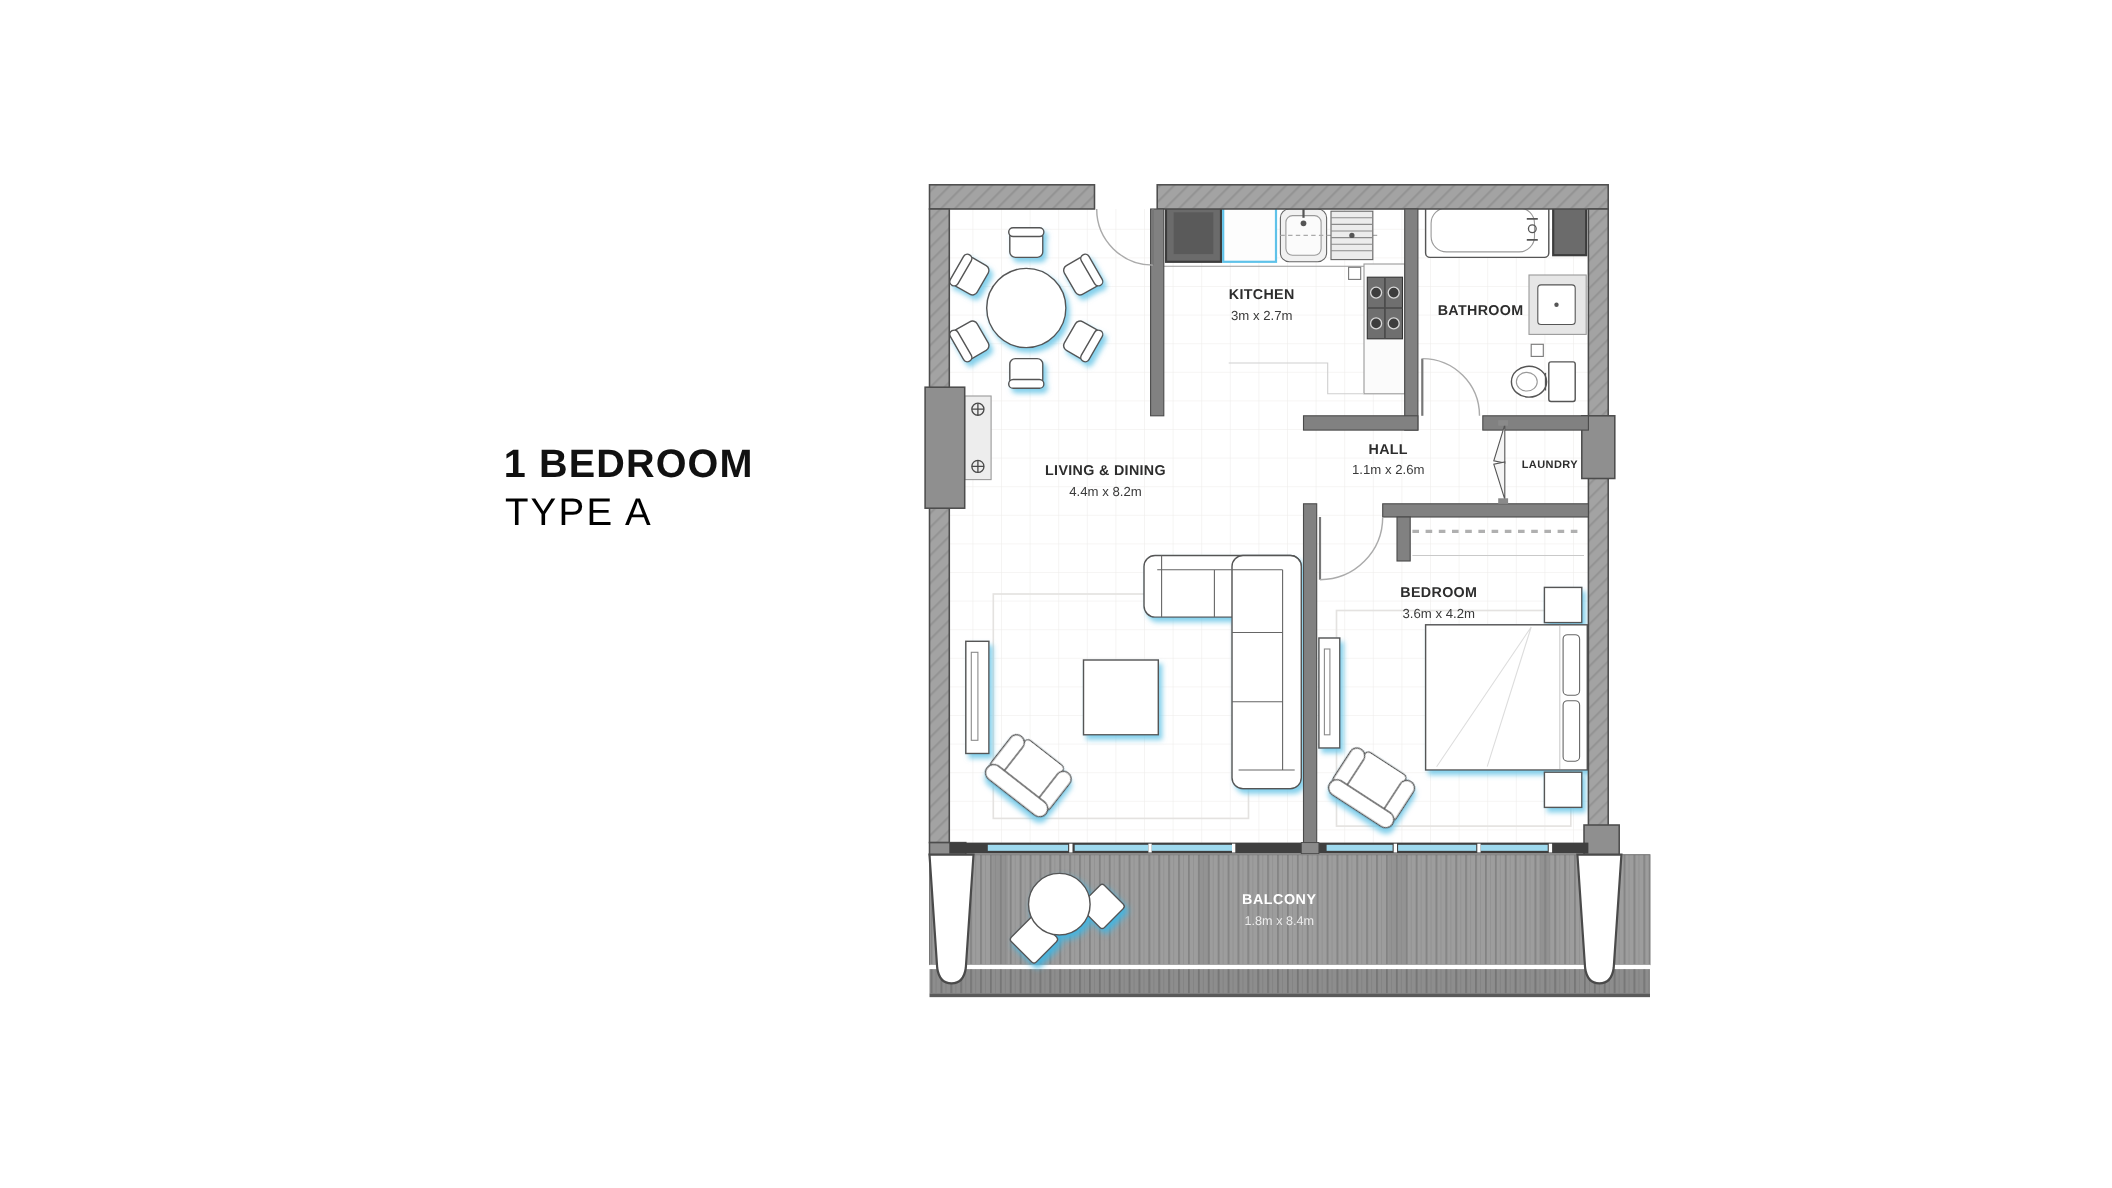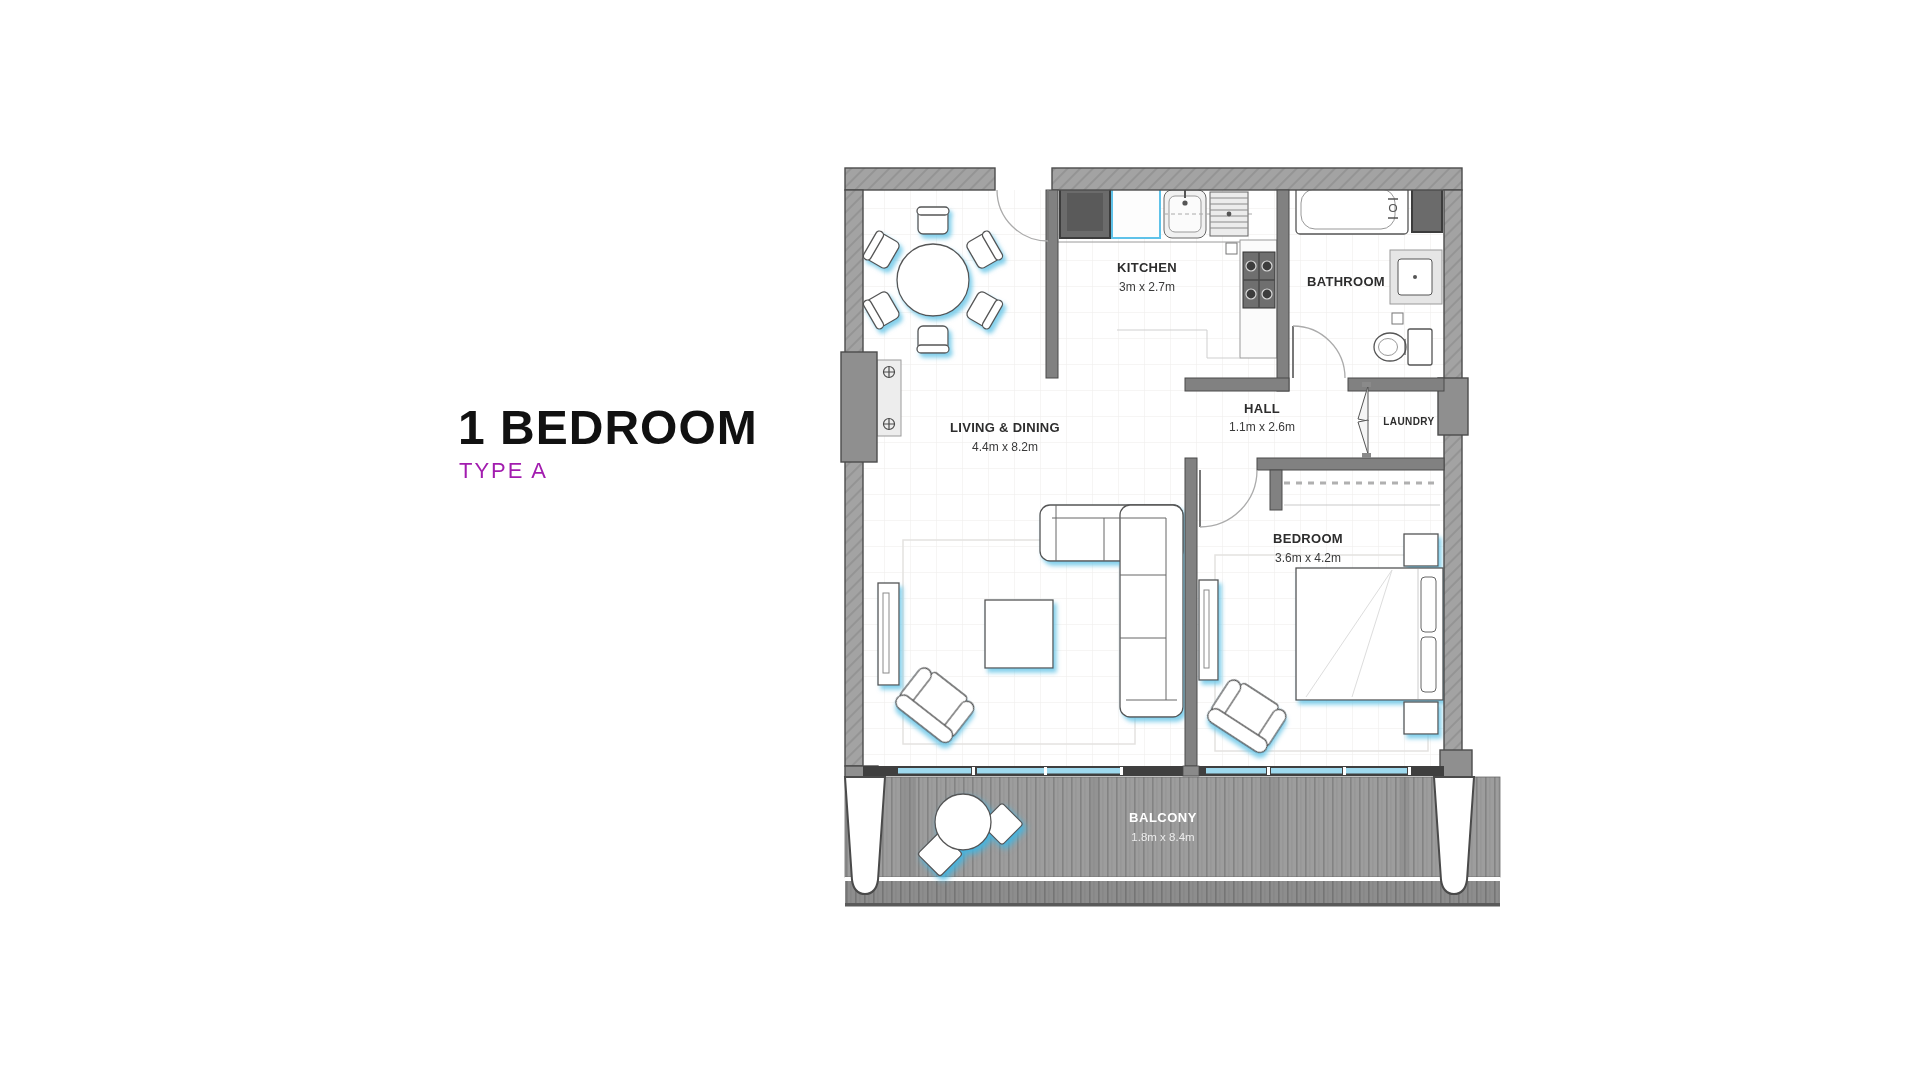--- a/index.html
+++ b/index.html
@@ -1,20 +1,20 @@
 <!DOCTYPE html>
 <html><head>
 <meta charset="utf-8">
 <style>
   html,body{margin:0;padding:0;background:#ffffff;}
   .stage{position:relative;width:1920px;height:1080px;background:#ffffff;overflow:hidden;
          font-family:"Liberation Sans", sans-serif;}
   .title-block{position:absolute;left:458px;top:404px;color:#111;}
-  .title-block h1{margin:0;font-size:48px;font-weight:bold;letter-spacing:1px;line-height:1;}
-  .title-block h2{margin:8px 0 0 1px;font-size:22px;font-weight:normal;letter-spacing:2px;color:#a21caf;line-height:1;}
+  .title-block h1{margin:0;font-size:36px;font-weight:bold;letter-spacing:1px;line-height:1;}
+  .title-block h2{margin:8px 0 0 1px;font-size:35px;font-weight:normal;letter-spacing:2px;color:#000000;line-height:1;}
   svg{position:absolute;left:0;top:0;}
   .ewall{fill:url(#hatch);stroke:#4c4c4c;stroke-width:1.4;}
   .ewall2{fill:#8f8f8f;stroke:#4c4c4c;stroke-width:1.4;}
   .iwall{fill:#818181;stroke:#4a4a4a;stroke-width:1;}
   .furn{fill:#ffffff;stroke:#555;stroke-width:1.3;}
   .furnline{fill:none;stroke:#8a8a8a;stroke-width:1;}
   .thin{fill:none;stroke:#9a9a9a;stroke-width:1;}
   .arc{fill:none;stroke:#ababab;stroke-width:1.3;}
   .rlabel{font-family:"Liberation Sans",sans-serif;font-size:13px;font-weight:bold;fill:#2d2d2d;letter-spacing:.3px;}
   .rdims{font-family:"Liberation Sans",sans-serif;font-size:12px;fill:#3a3a3a;}

